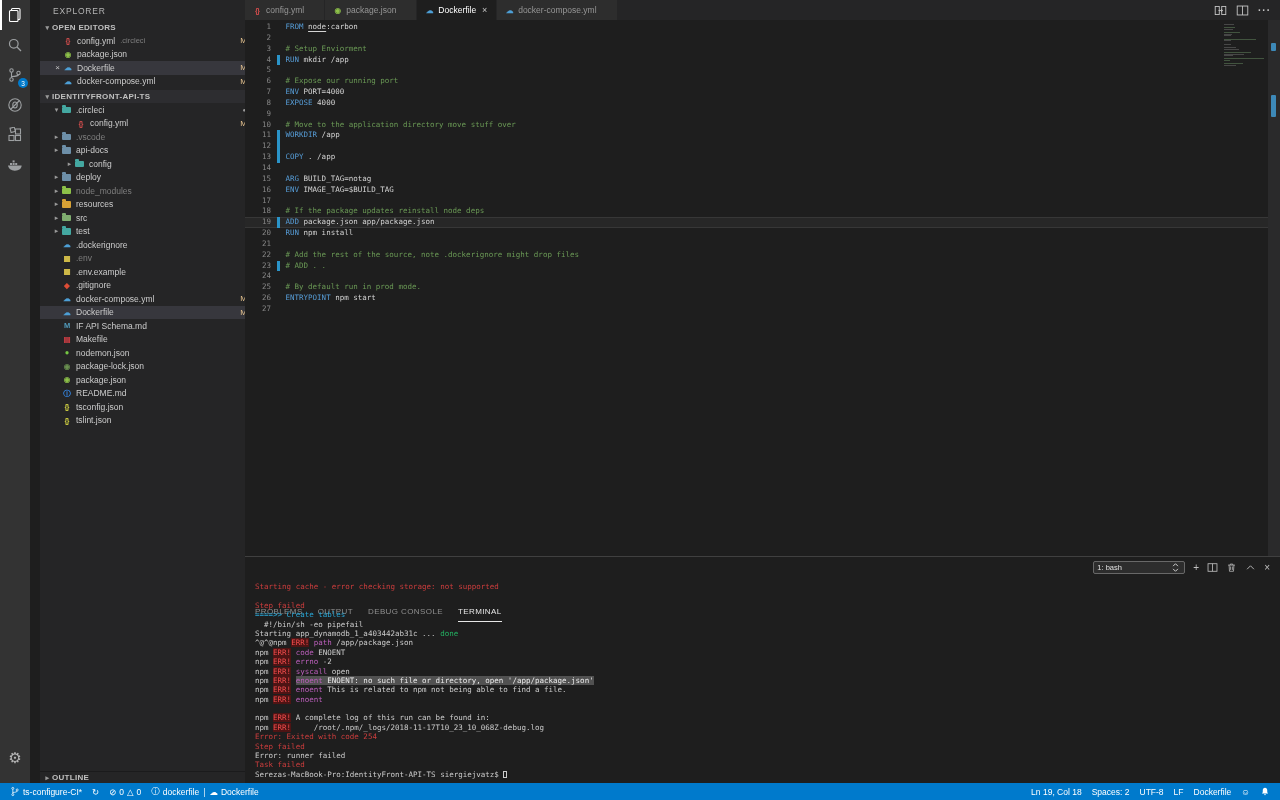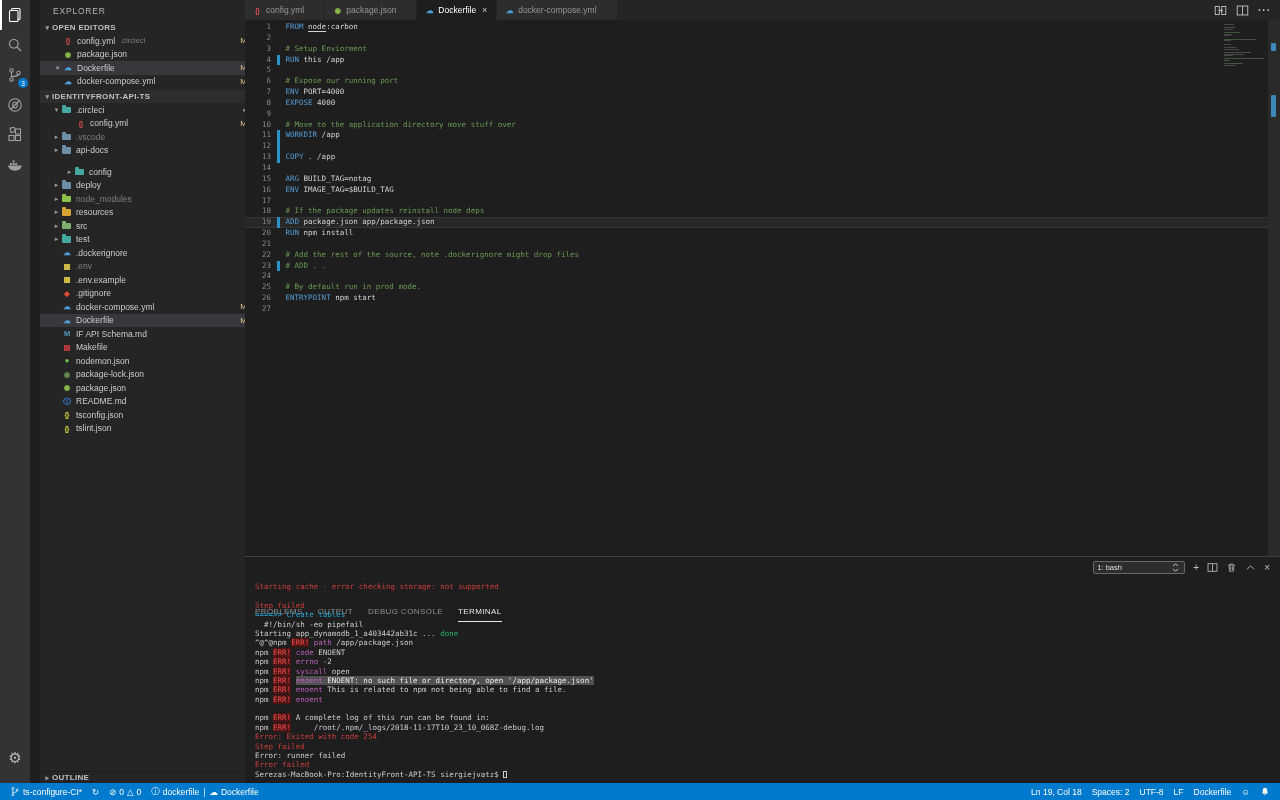--- a/index.html
+++ b/index.html
@@ -229,21 +229,21 @@
           </span>
           <span class="lbl dim">.vscode</span>
         </div>
         <div class="row" style="padding-left: 12px;">
           <span class="tw">▸</span>
           <span class="ficon">
             <span class="fsh" style="background: rgb(109, 143, 168);"></span>
           </span>
           <span class="lbl">api-docs</span>
         </div>
-        <div class="row" style="padding-left: 25px; margin-top: 8px;">
+        <div class="row" style="padding-left: 25px;">
           <span class="tw">▸</span>
           <span class="ficon">
             <span class="fsh" style="background: rgb(68, 168, 161);"></span>
           </span>
           <span class="lbl">config</span>
         </div>
         <div class="row" style="padding-left: 12px;">
           <span class="tw">▸</span>
           <span class="ficon">
             <span class="fsh" style="background: rgb(109, 143, 168);"></span>
@@ -412,21 +412,21 @@
             <span class="code"></span>
           </div>
           <div class="eline">
             <span class="num">3</span>
             <span class="gut"></span>
             <span class="code"><span class="tk-c"># Setup Enviorment</span></span>
           </div>
           <div class="eline">
             <span class="num">4</span>
             <span class="gut mod"></span>
-            <span class="code"><span class="tk-k">RUN</span><span class="tk-p"> this /app</span></span>
+            <span class="code"><span class="tk-k">RUN</span><span class="tk-p"> mkdir /app</span></span>
           </div>
           <div class="eline">
             <span class="num">5</span>
             <span class="gut"></span>
             <span class="code"></span>
           </div>
           <div class="eline">
             <span class="num">6</span>
             <span class="gut"></span>
             <span class="code"><span class="tk-c"># Expose our running port</span></span>
@@ -618,21 +618,21 @@
           <div class="tline"><span class="ts-plain">npm </span><span class="ts-err">ERR!</span><span class="ts-plain"> </span><span class="ts-mag">syscall</span><span class="ts-plain"> open</span></div>
           <div class="tline"><span class="ts-plain">npm </span><span class="ts-err">ERR!</span><span class="ts-plain"> </span><span class="ts-magsel">enoent</span><span class="ts-sel"> ENOENT: no such file or directory, open '/app/package.json'</span></div>
           <div class="tline"><span class="ts-plain">npm </span><span class="ts-err">ERR!</span><span class="ts-plain"> </span><span class="ts-mag">enoent</span><span class="ts-plain"> This is related to npm not being able to find a file.</span></div>
           <div class="tline"><span class="ts-plain">npm </span><span class="ts-err">ERR!</span><span class="ts-plain"> </span><span class="ts-mag">enoent</span></div>
           <div class="tline"></div>
           <div class="tline"><span class="ts-plain">npm </span><span class="ts-err">ERR!</span><span class="ts-plain"> A complete log of this run can be found in:</span></div>
           <div class="tline"><span class="ts-plain">npm </span><span class="ts-err">ERR!</span><span class="ts-plain">     /root/.npm/_logs/2018-11-17T10_23_10_068Z-debug.log</span></div>
           <div class="tline"><span class="ts-red">Error: Exited with code 254</span></div>
           <div class="tline"><span class="ts-red">Step failed</span></div>
           <div class="tline"><span class="ts-plain">Error: runner failed</span></div>
-          <div class="tline"><span class="ts-red">Error failed</span></div>
+          <div class="tline"><span class="ts-red">Task failed</span></div>
           <div class="tline"><span class="ts-plain">Serezas-MacBook-Pro:IdentityFront-API-TS siergiejvatz$ </span><span class="ts-cur"></span></div>
         </div>
     </div>
   </div>
 
   <div class="statusbar">
     <div class="sb-group">
       <div class="sb-item">
         <svg viewBox="0 0 16 16">
           <g fill="none" stroke="#ffffff" stroke-width="1.2">

